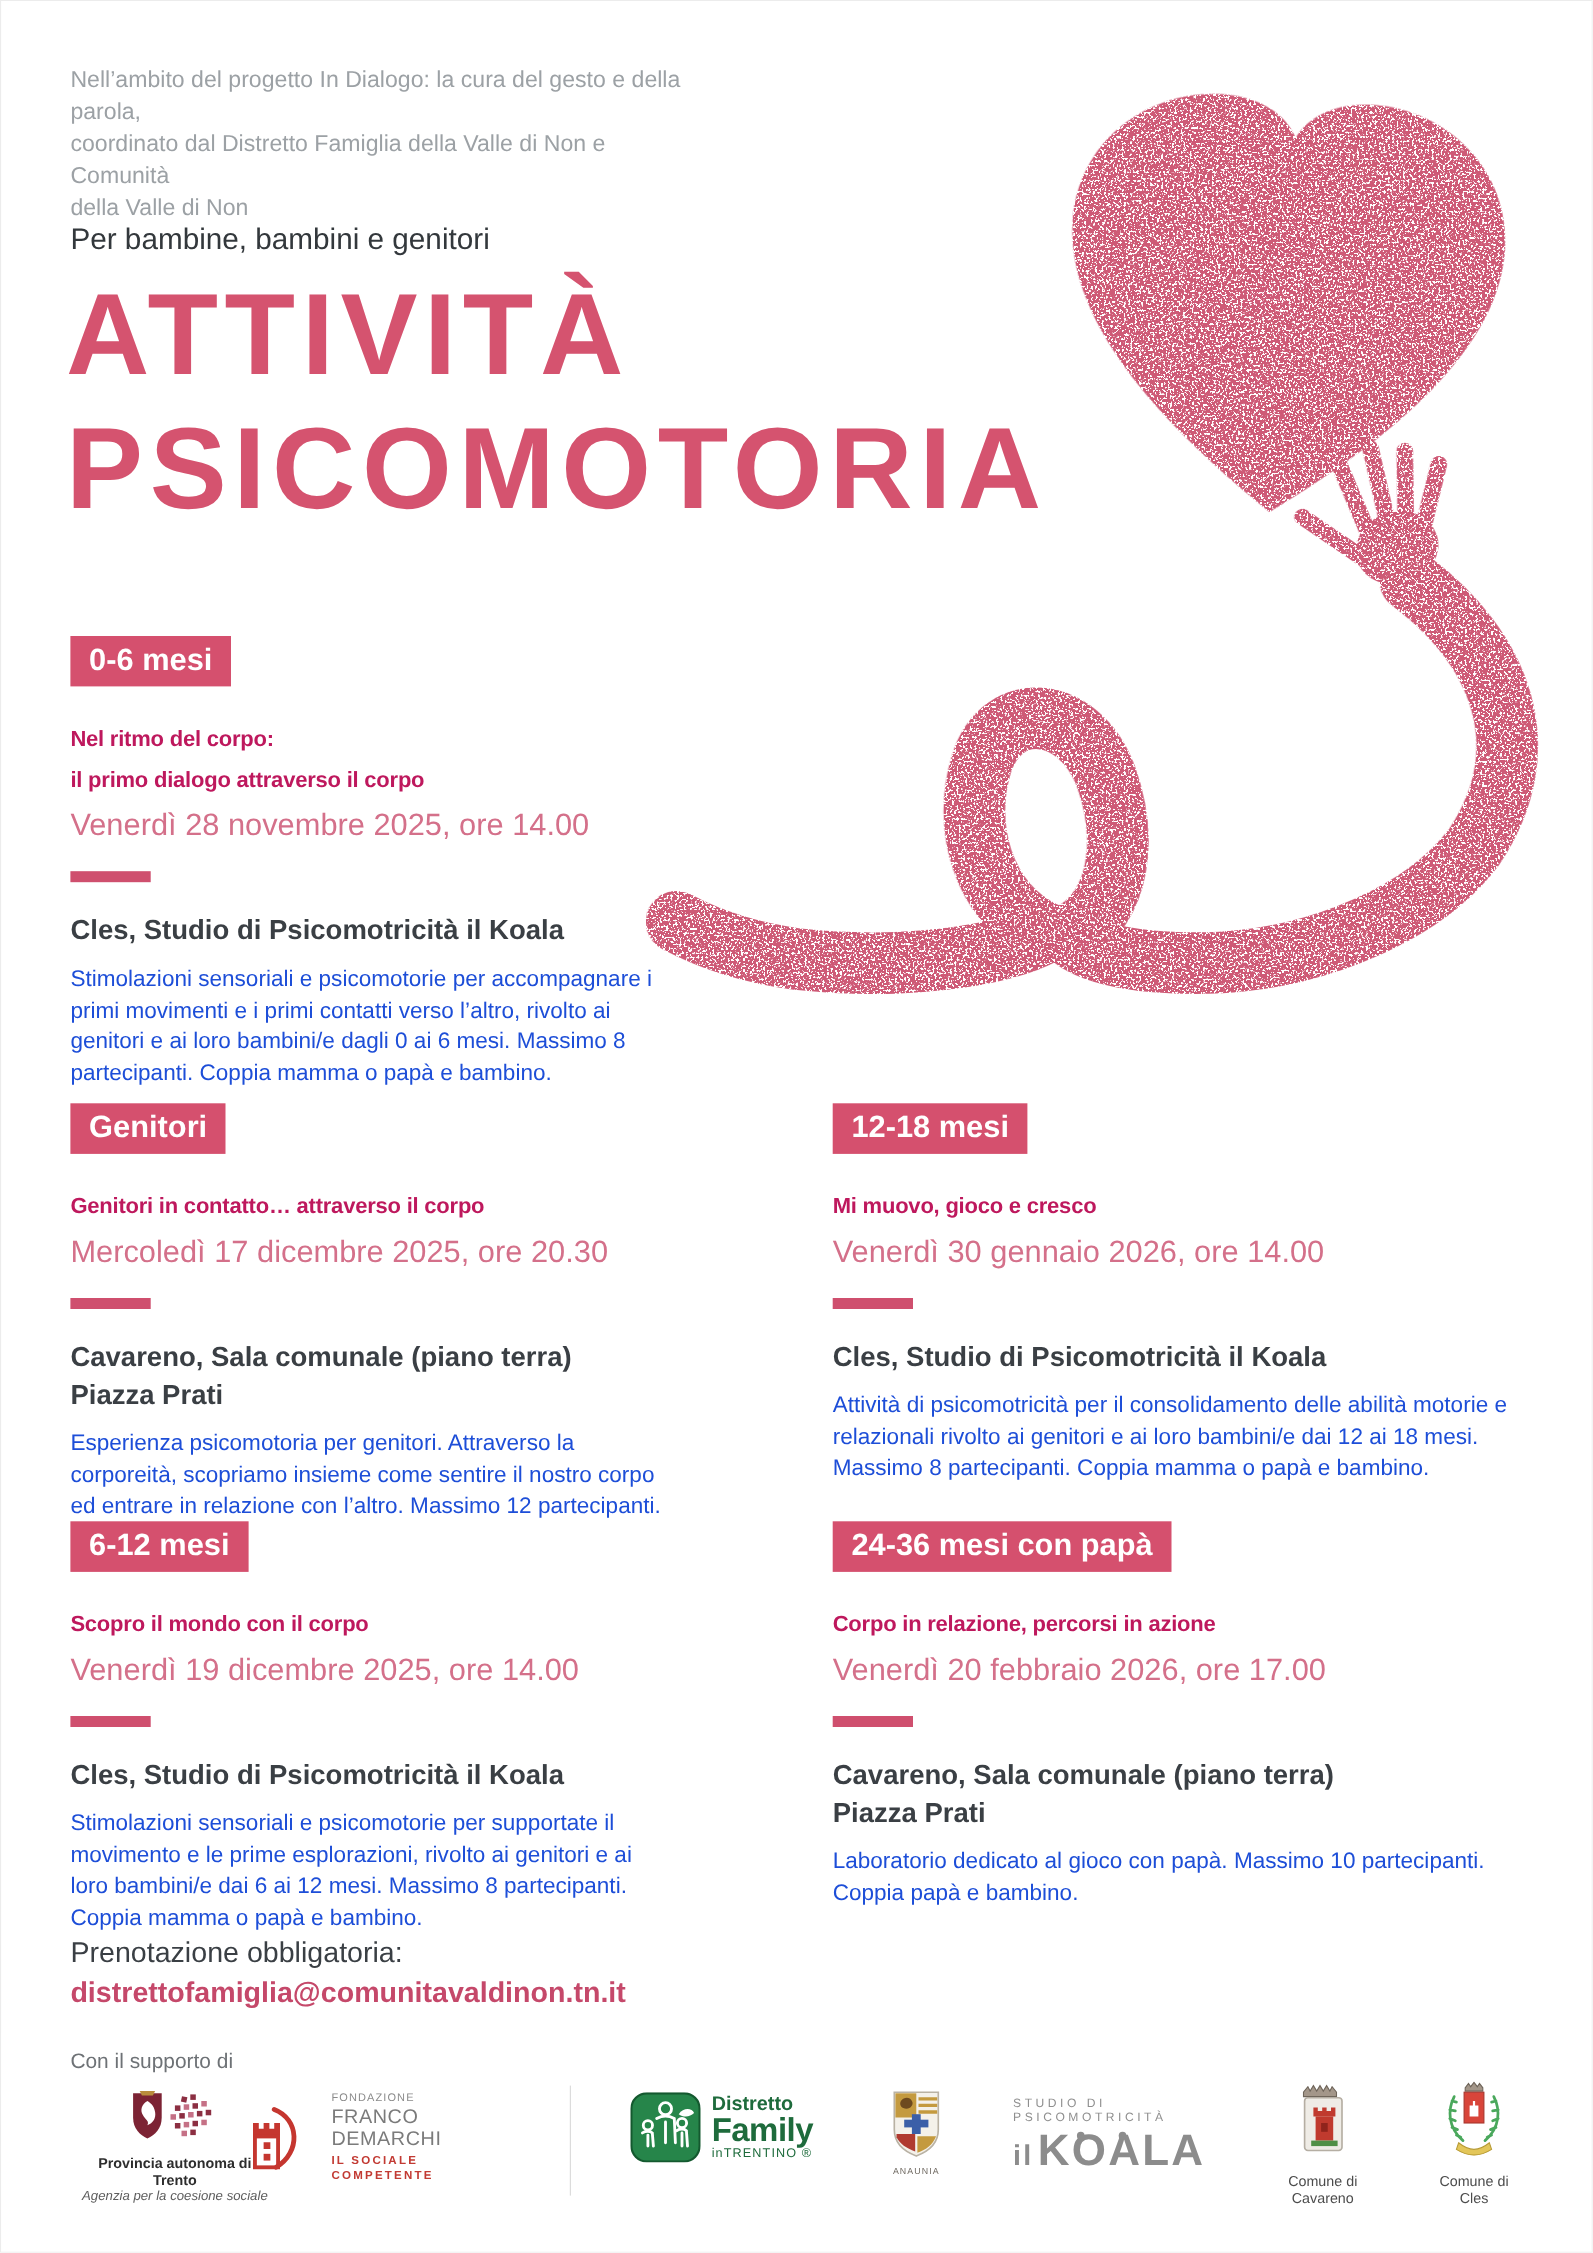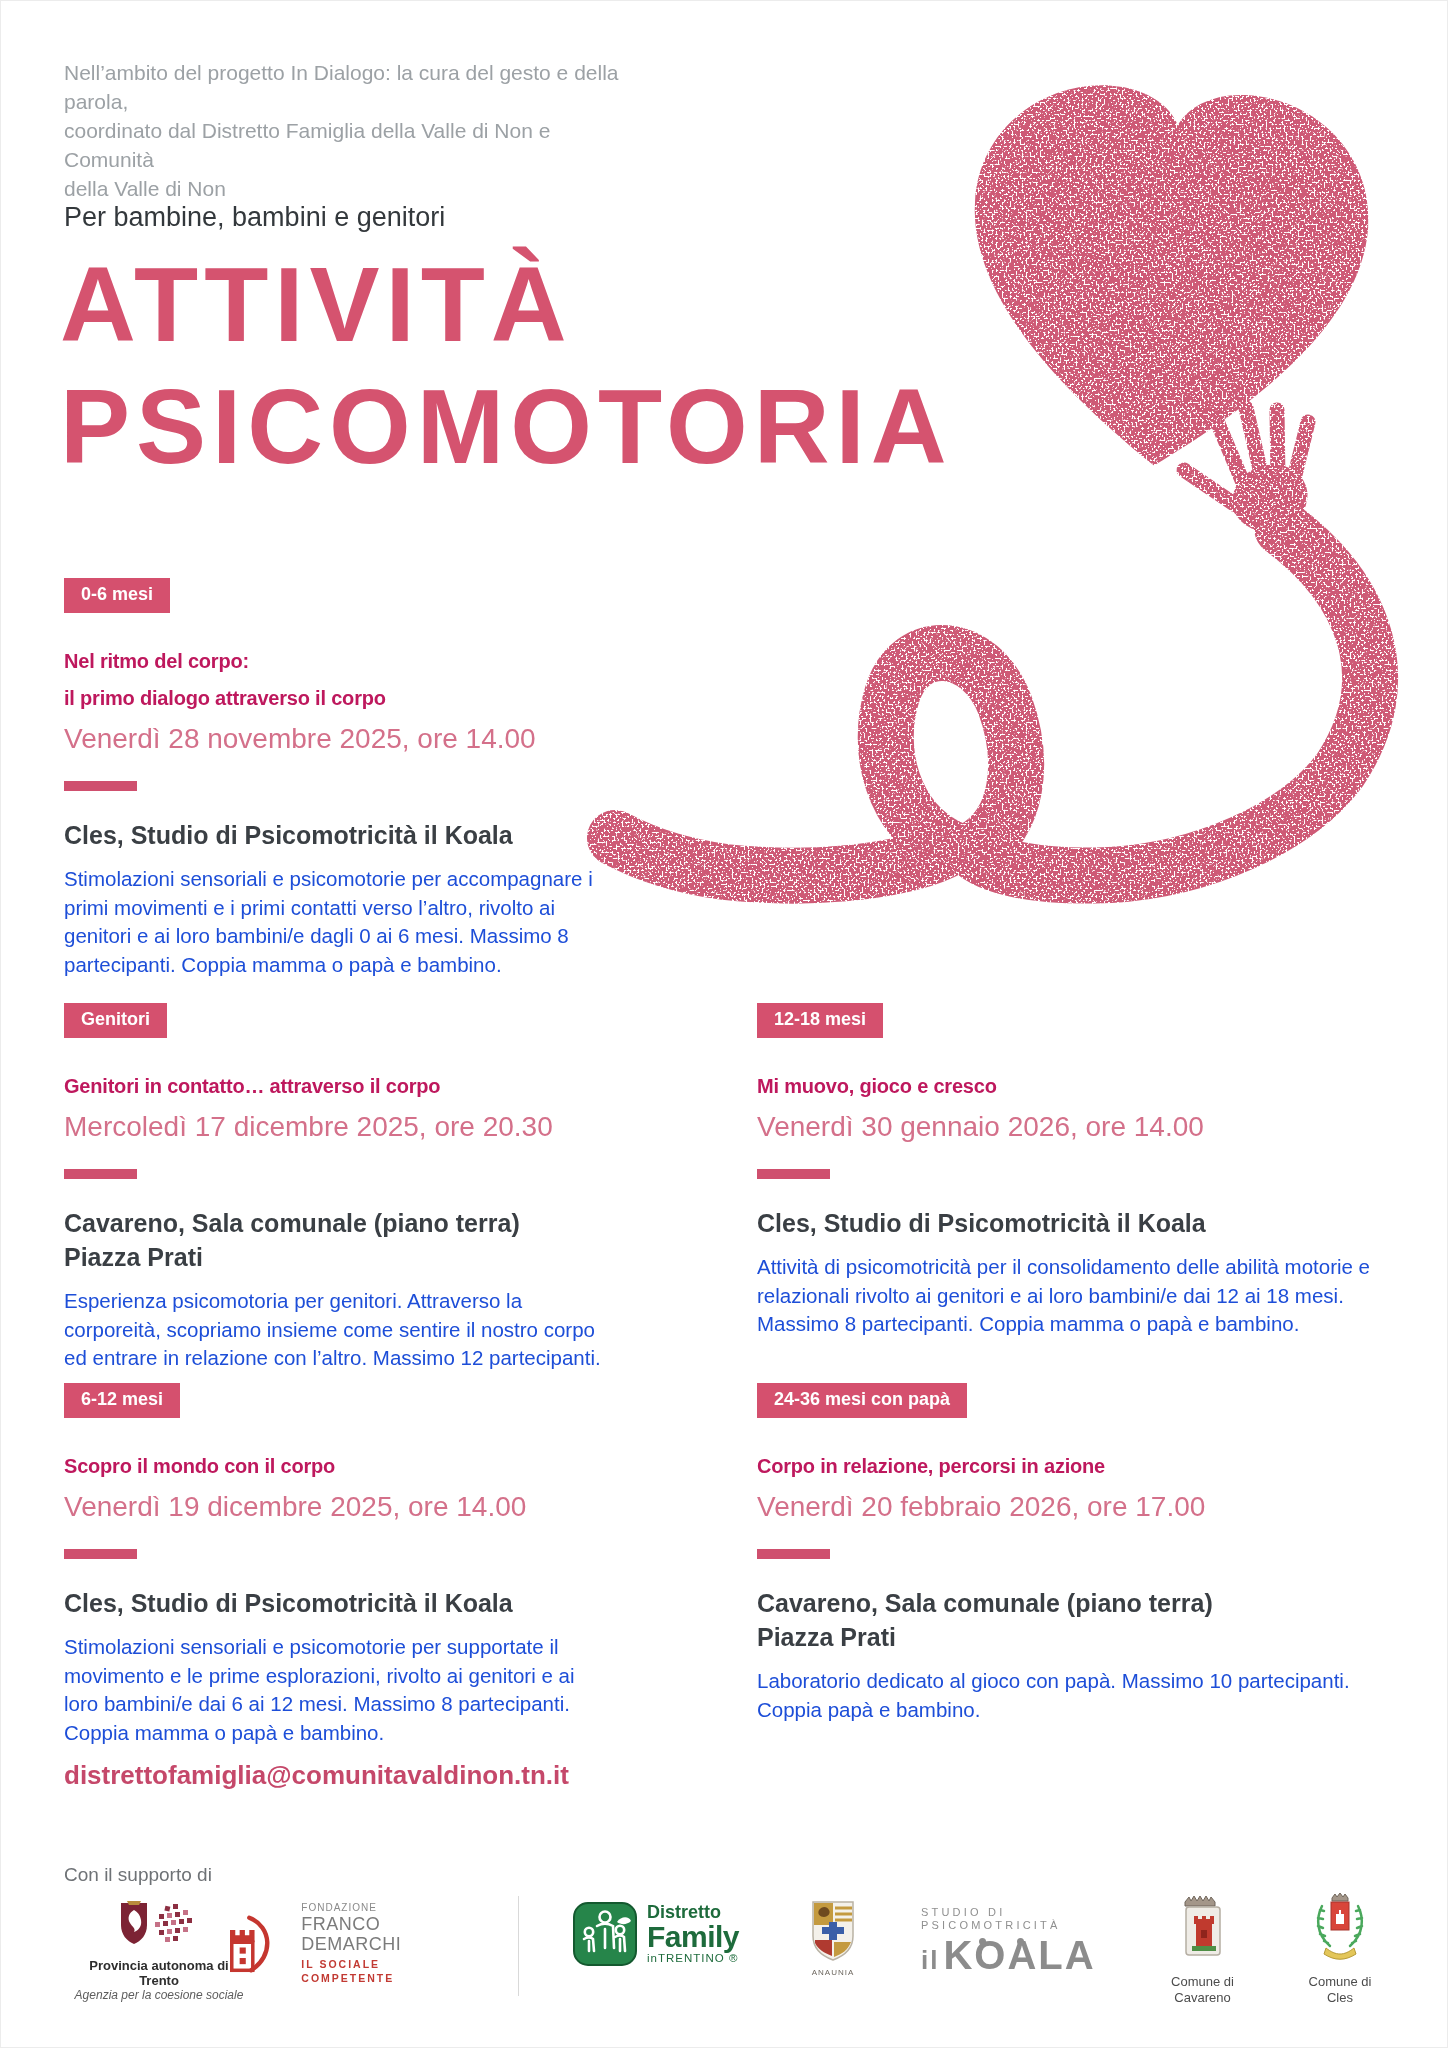--- a/index.html
+++ b/index.html
@@ -15,21 +15,21 @@
   .kicker{left:64px;top:202px;font-size:27px;color:#33383c;}
   .title{
     left:60px;top:244px;margin:0;font-size:105px;line-height:122px;font-weight:800;
     letter-spacing:6px;color:#d5536f;
   }
 
   .illus{left:520px;top:30px;pointer-events:none;}
 
   .event{position:absolute;}
   .badge{
-    display:inline-block;background:#d5506e;color:#ffffff;font-size:18px;font-weight:bold;
+    display:inline-block;background:#d5506e;color:#ffffff;font-size:28px;font-weight:bold;
     padding:6px 17px 8px 17px;
   }
   .ev-title{
     margin:30px 0 0 0;font-size:20px;line-height:37px;font-weight:800;color:#be185d;
     letter-spacing:-0.2px;
   }
   .ev-date{margin-top:3px;font-size:28px;line-height:38px;color:#d4708a;}
   .rule{width:73px;height:10px;background:#cf4f6e;margin-top:23px;}
   .ev-loc{margin-top:27px;font-size:25px;line-height:34px;font-weight:bold;color:#3a3f44;}
   .ev-desc{margin:13px 0 0 0;font-size:20.5px;line-height:28.5px;color:#1d4ed8;}
@@ -160,20 +160,21 @@
     <div class="badge">24-36 mesi con papà</div>
     <h2 class="ev-title pre">Corpo in relazione, percorsi in azione</h2>
     <div class="ev-date">Venerdì 20 febbraio 2026, ore 17.00</div>
     <div class="rule"></div>
     <div class="ev-loc pre">Cavareno, Sala comunale (piano terra)
 Piazza Prati</div>
     <p class="ev-desc">Laboratorio dedicato al gioco con papà. Massimo 10 partecipanti. Coppia papà e bambino.</p>
   </section>
 
   <div class="booking abs">
+    <div class="booking-label">Prenotazione obbligatoria:</div>
     <a class="booking-email">distrettofamiglia@comunitavaldinon.tn.it</a>
   </div>
 
   <div class="support-label abs">Con il supporto di</div>
 
   <div class="logos abs">
 
     <div class="logo" style="left:6px;top:10px;width:180px;">
       <svg width="92" height="54" viewBox="0 0 92 54">
         <path d="M8 3 h26 v22 c0 10 -6 16 -13 19 c-7 -3 -13 -9 -13 -19 Z" fill="#7c2334"></path>

